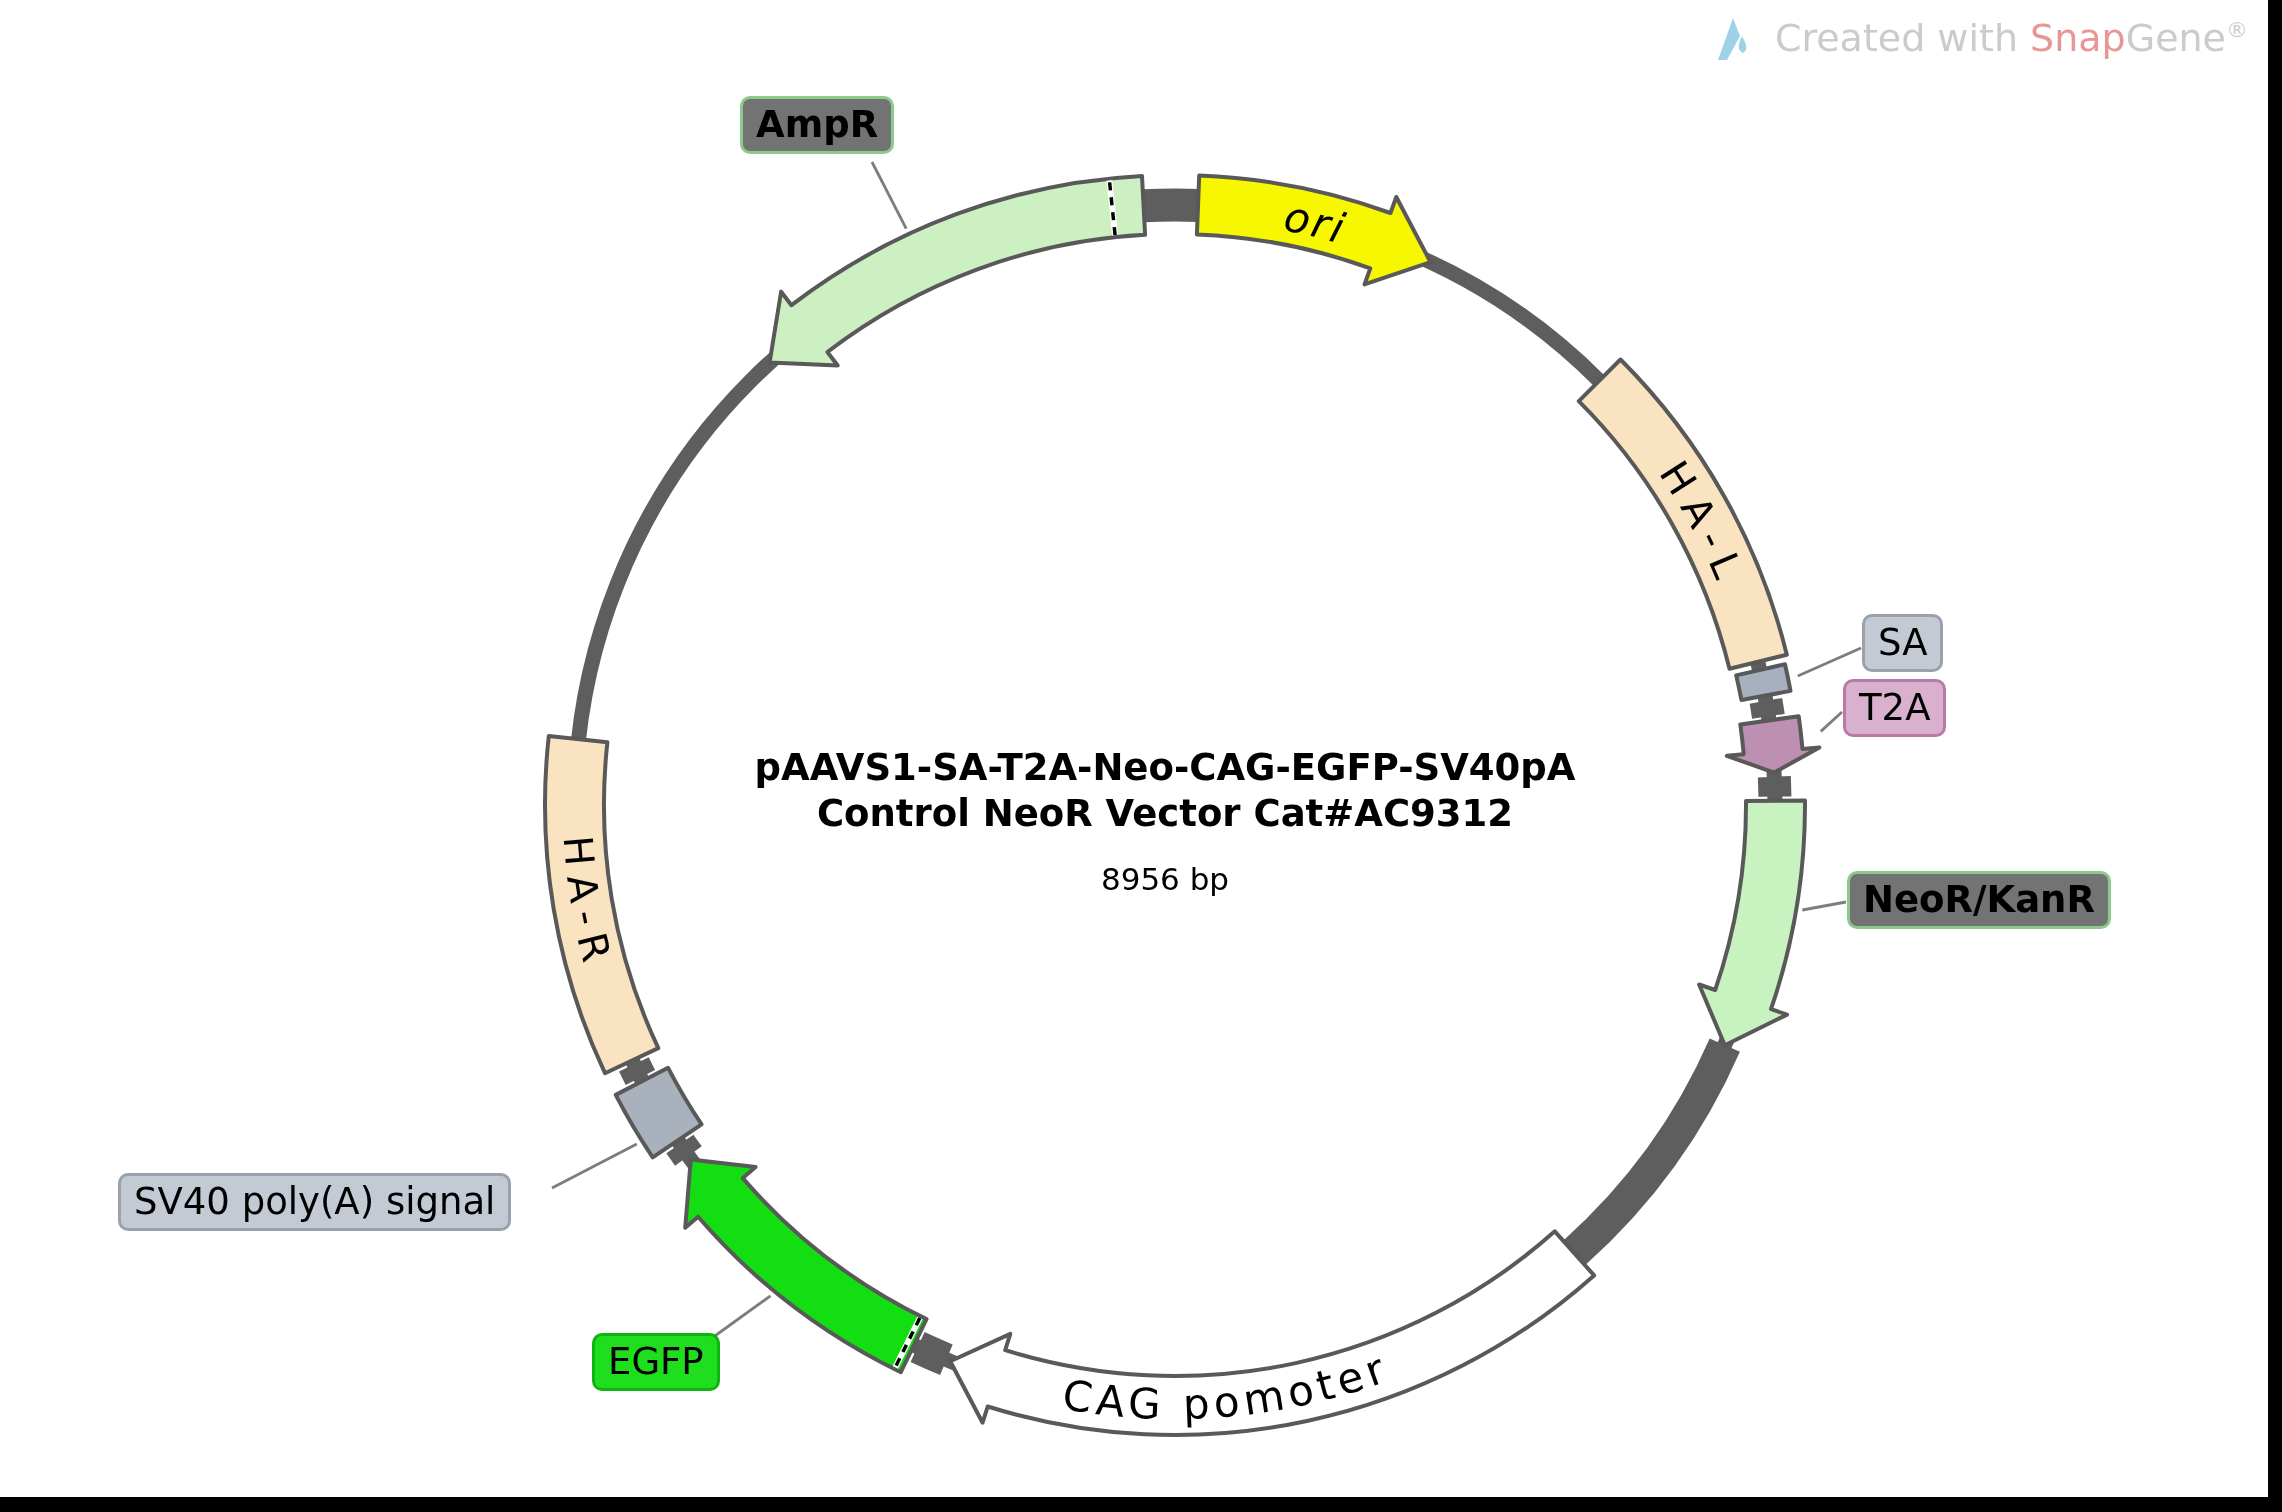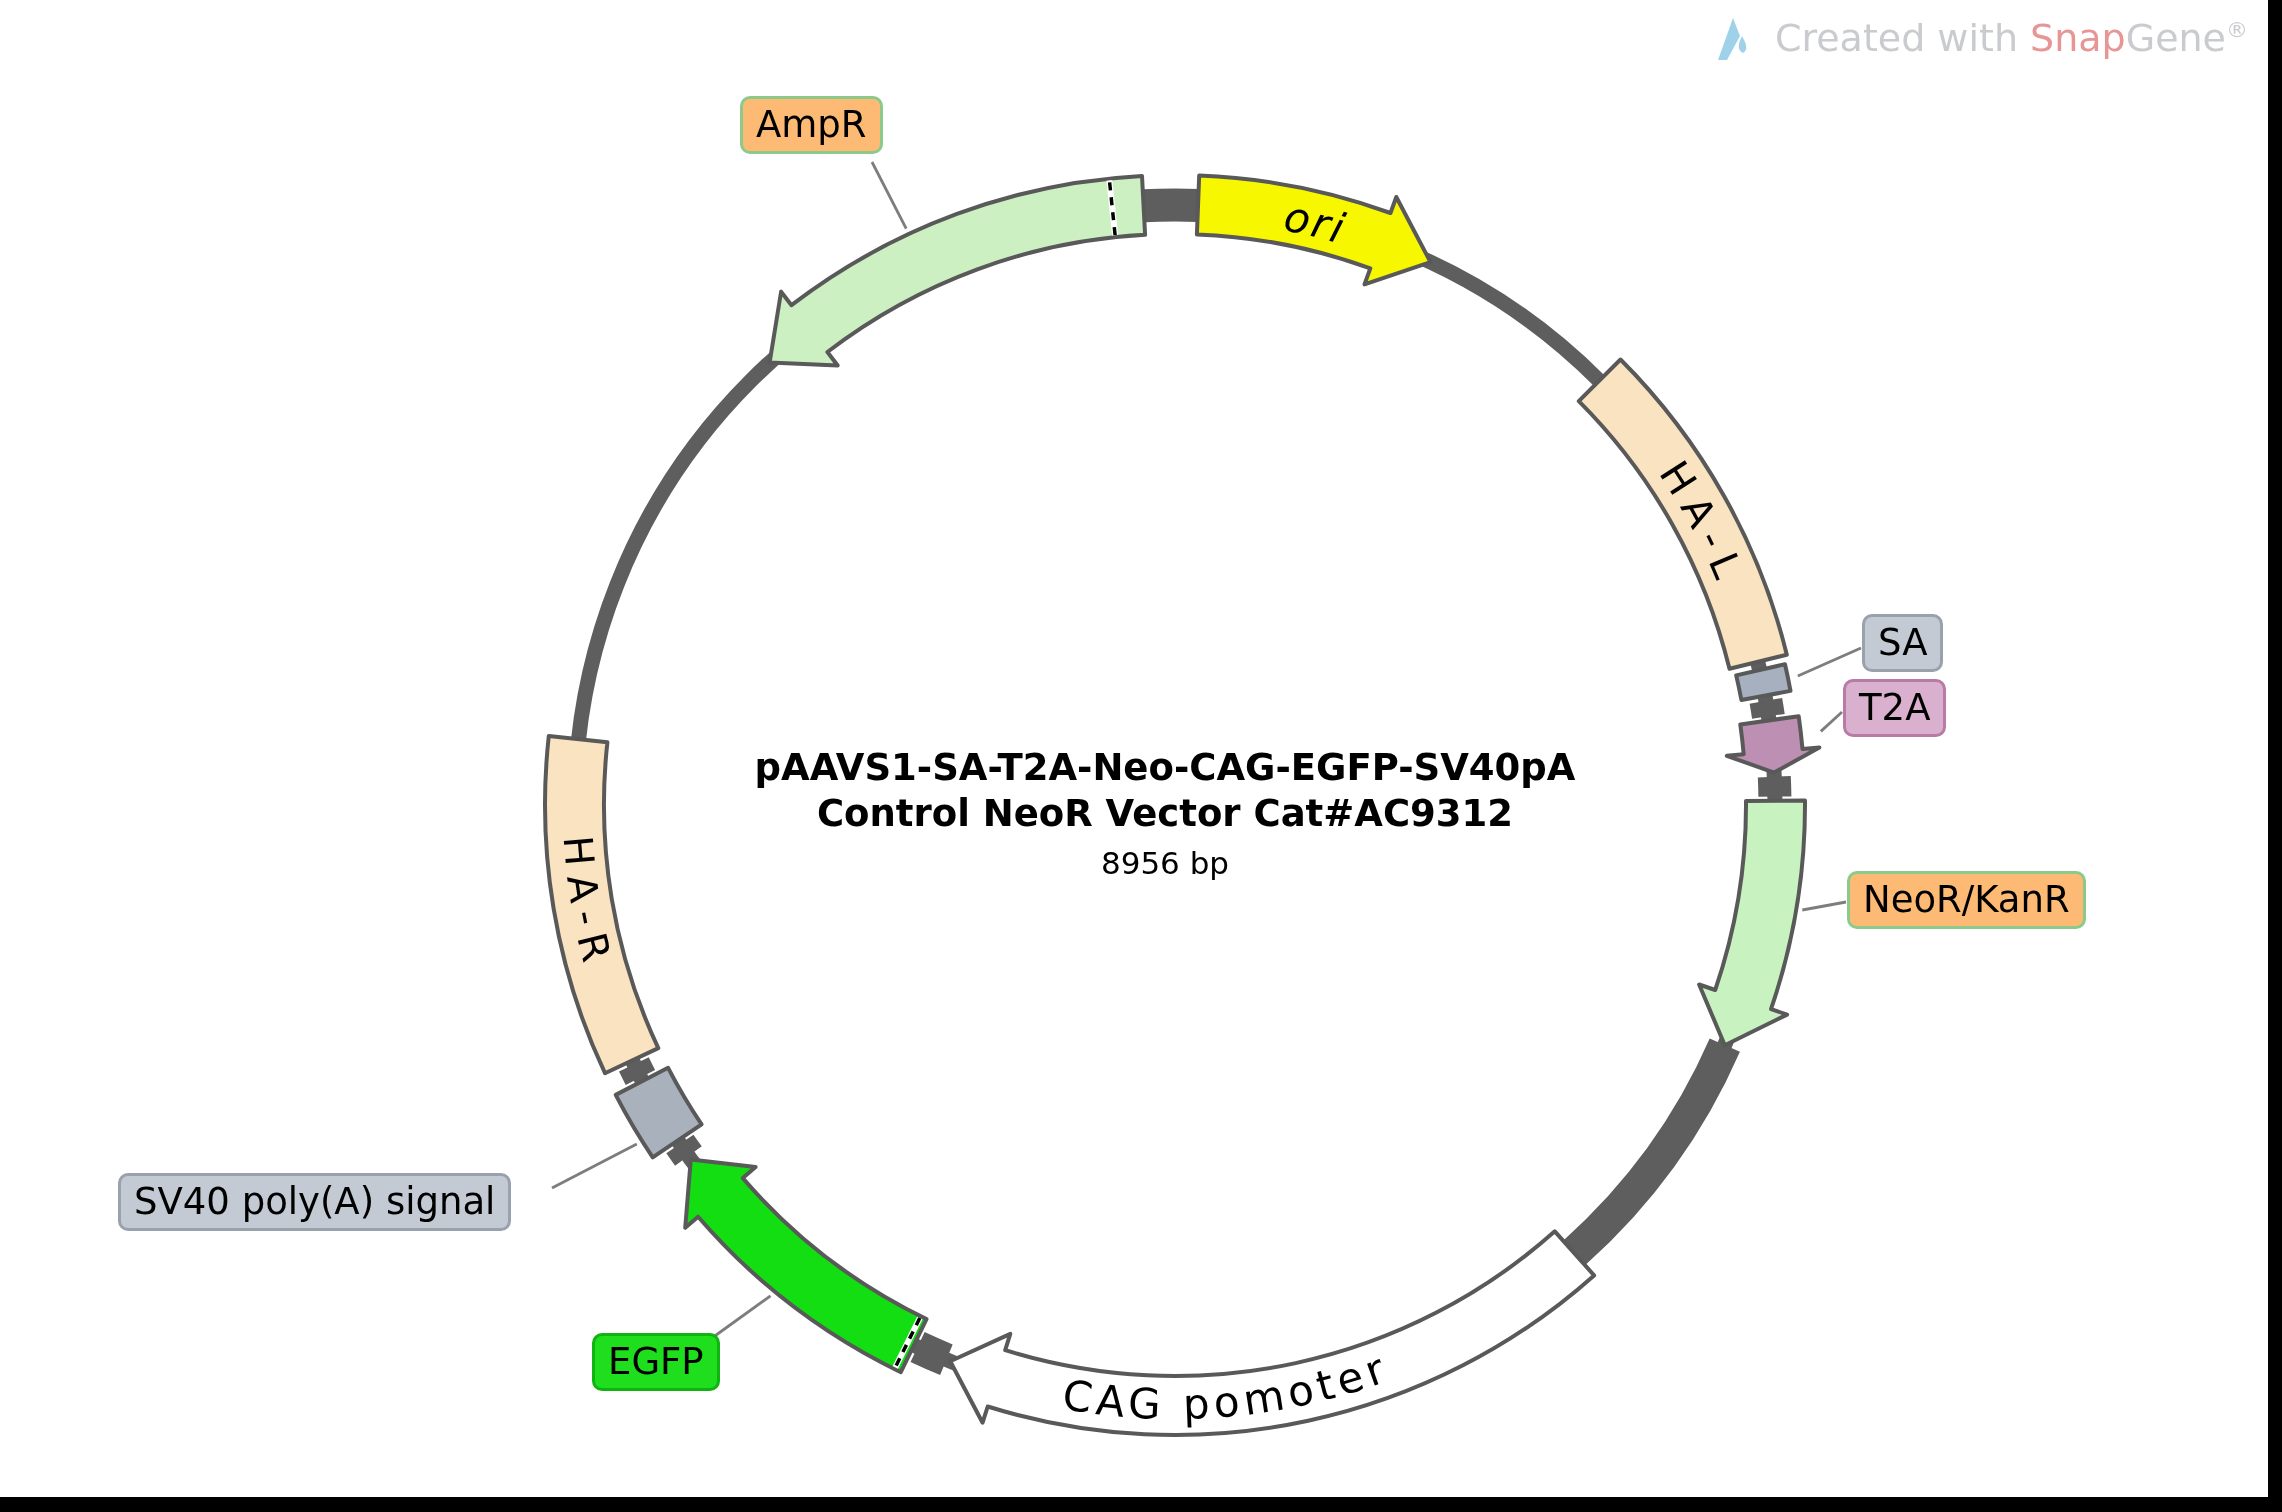--- a/index.html
+++ b/index.html
@@ -6,26 +6,26 @@
   body{
     width:2282px;height:1512px;position:relative;background:#ffffff;
     font-family:"DejaVu Sans",sans-serif;overflow:hidden;
   }
   #map-svg{position:absolute;left:0;top:0;}
   .title-block{
     position:absolute;left:665px;top:745px;width:1000px;
     text-align:center;color:#000;
   }
   .title-line{font-size:37px;font-weight:bold;line-height:1.24;}
-  .title-size{font-size:31px;font-weight:normal;margin-top:8px;}
+  .title-size{font-size:31px;font-weight:normal;margin-top:24px;}
   .lbl{
     position:absolute;font-size:37px;line-height:1.2;color:#000;
     padding:4px 13px;border-radius:10px;border:3px solid;white-space:nowrap;
   }
-  .lbl-feat-green{background:#fdba74;border-color:#8bca8b;}
+  .lbl-feat-green{background:#737373;border-color:#8bca8b;font-weight:bold;}
   .lbl-gray{background:#c3cad3;border-color:#99a1ac;}
   .lbl-pink{background:#d9b0cd;border-color:#b87ba6;}
   .lbl-egfp{background:#1ede1e;border-color:#10b410;}
   .watermark{
     position:absolute;top:14px;right:34px;display:flex;align-items:center;gap:25px;
     font-size:38px;color:#c9cbce;
   }
   .watermark .brand-a{color:#e79595;}
   .watermark sup{font-size:22px;}
   .edge-bar{position:absolute;background:#000;}

